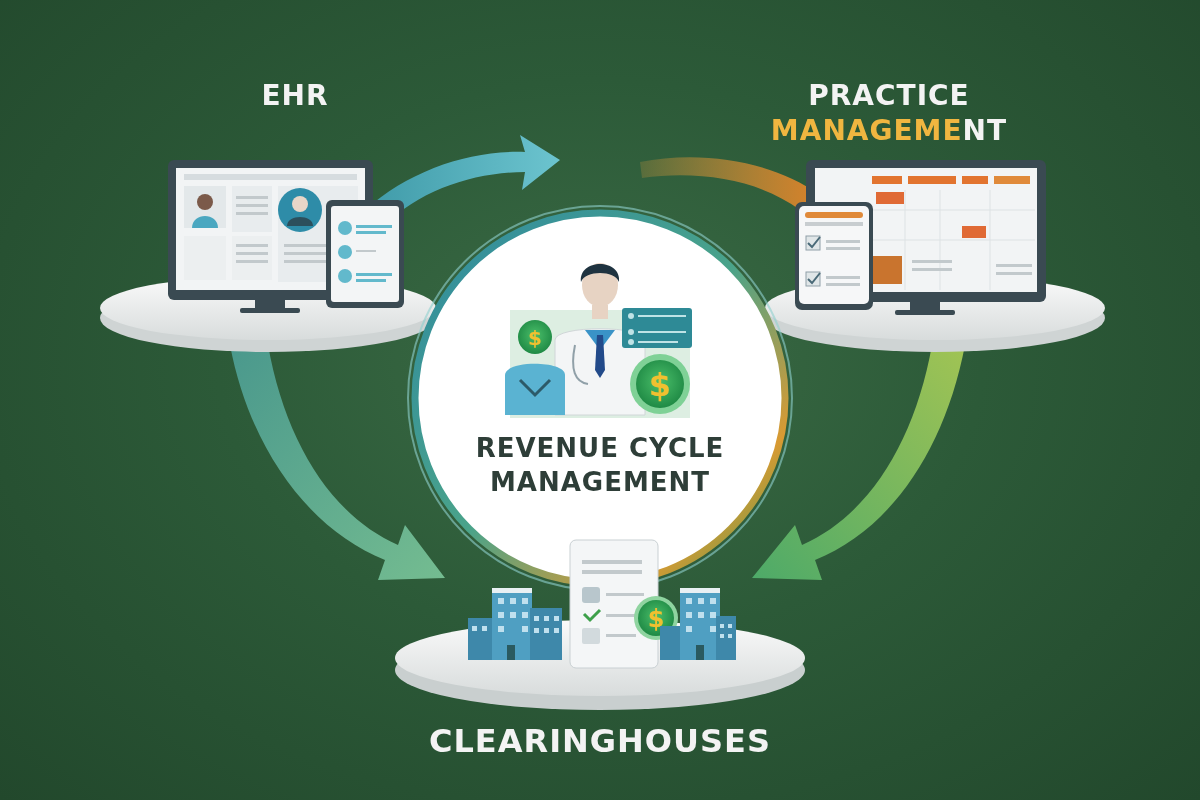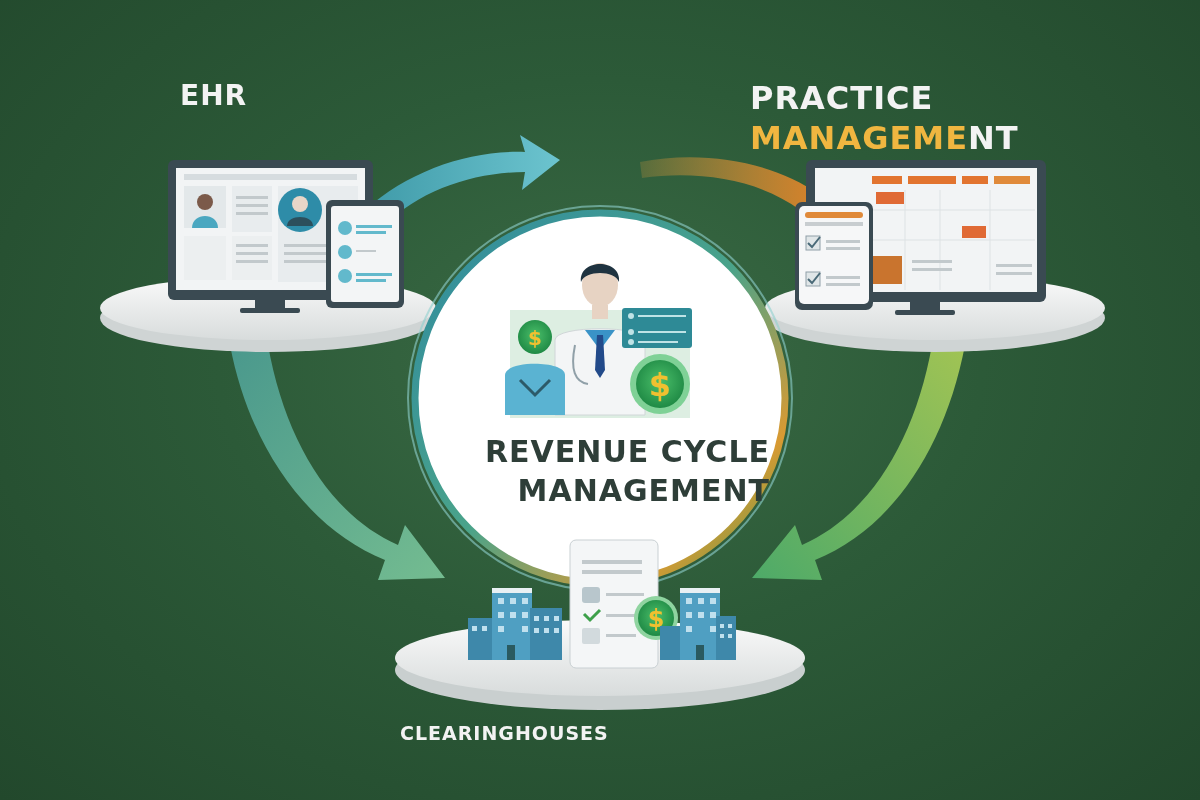--- a/index.html
+++ b/index.html
@@ -1,26 +1,26 @@
 <!DOCTYPE html>
 <html><head>
 <meta charset="utf-8">
 <style>
   html,body{margin:0;padding:0;}
   body{width:1200px;height:800px;overflow:hidden;font-family:"DejaVu Sans","Liberation Sans",sans-serif;}
   .stage{position:relative;width:1200px;height:800px;background:radial-gradient(ellipse at 50% 45%,#3b6b45 0%,#2c5a38 45%,#22482c 100%);}
   svg.art{position:absolute;left:0;top:0;}
-  .label{position:absolute;font-weight:bold;letter-spacing:1px;line-height:1.25;}
+  .label{position:absolute;font-weight:bold;letter-spacing:1px;text-align:center;line-height:1.25;}
   .ehr{left:180px;top:78px;width:230px;font-size:28px;}
-  .pm{left:750px;top:78px;width:320px;font-size:32px;}
+  .pm{left:729px;top:78px;width:320px;font-size:28px;}
   .white{color:#f3f3f3;}
   .teal{color:#6fc0d2;}
   .gold{color:#f0b640;margin-top:22px;}
-  .center-text{position:absolute;left:430px;top:432px;width:340px;text-align:right;color:#2e3e38;font-size:30px;font-weight:bold;line-height:1.3;letter-spacing:1px;}
-  .clear{position:absolute;left:400px;top:722px;width:400px;color:#f3f3f3;font-size:19px;font-weight:bold;letter-spacing:1px;}
+  .center-text{position:absolute;left:430px;top:432px;width:340px;text-align:center;color:#2e3e38;font-size:26px;font-weight:bold;line-height:1.3;letter-spacing:1px;}
+  .clear{position:absolute;left:400px;top:722px;width:400px;text-align:center;color:#f3f3f3;font-size:32px;font-weight:bold;letter-spacing:1px;}
 </style>
 </head>
 <body>
 
 <div class="stage">
   <svg class="art" width="1200" height="800" viewBox="0 0 1200 800">
     <defs>
       <linearGradient id="gTeal" x1="0" y1="0" x2="1" y2="0">
         <stop offset="0" stop-color="#3f9aa8"></stop>
           <stop offset="1" stop-color="#6cc4cf"></stop>

